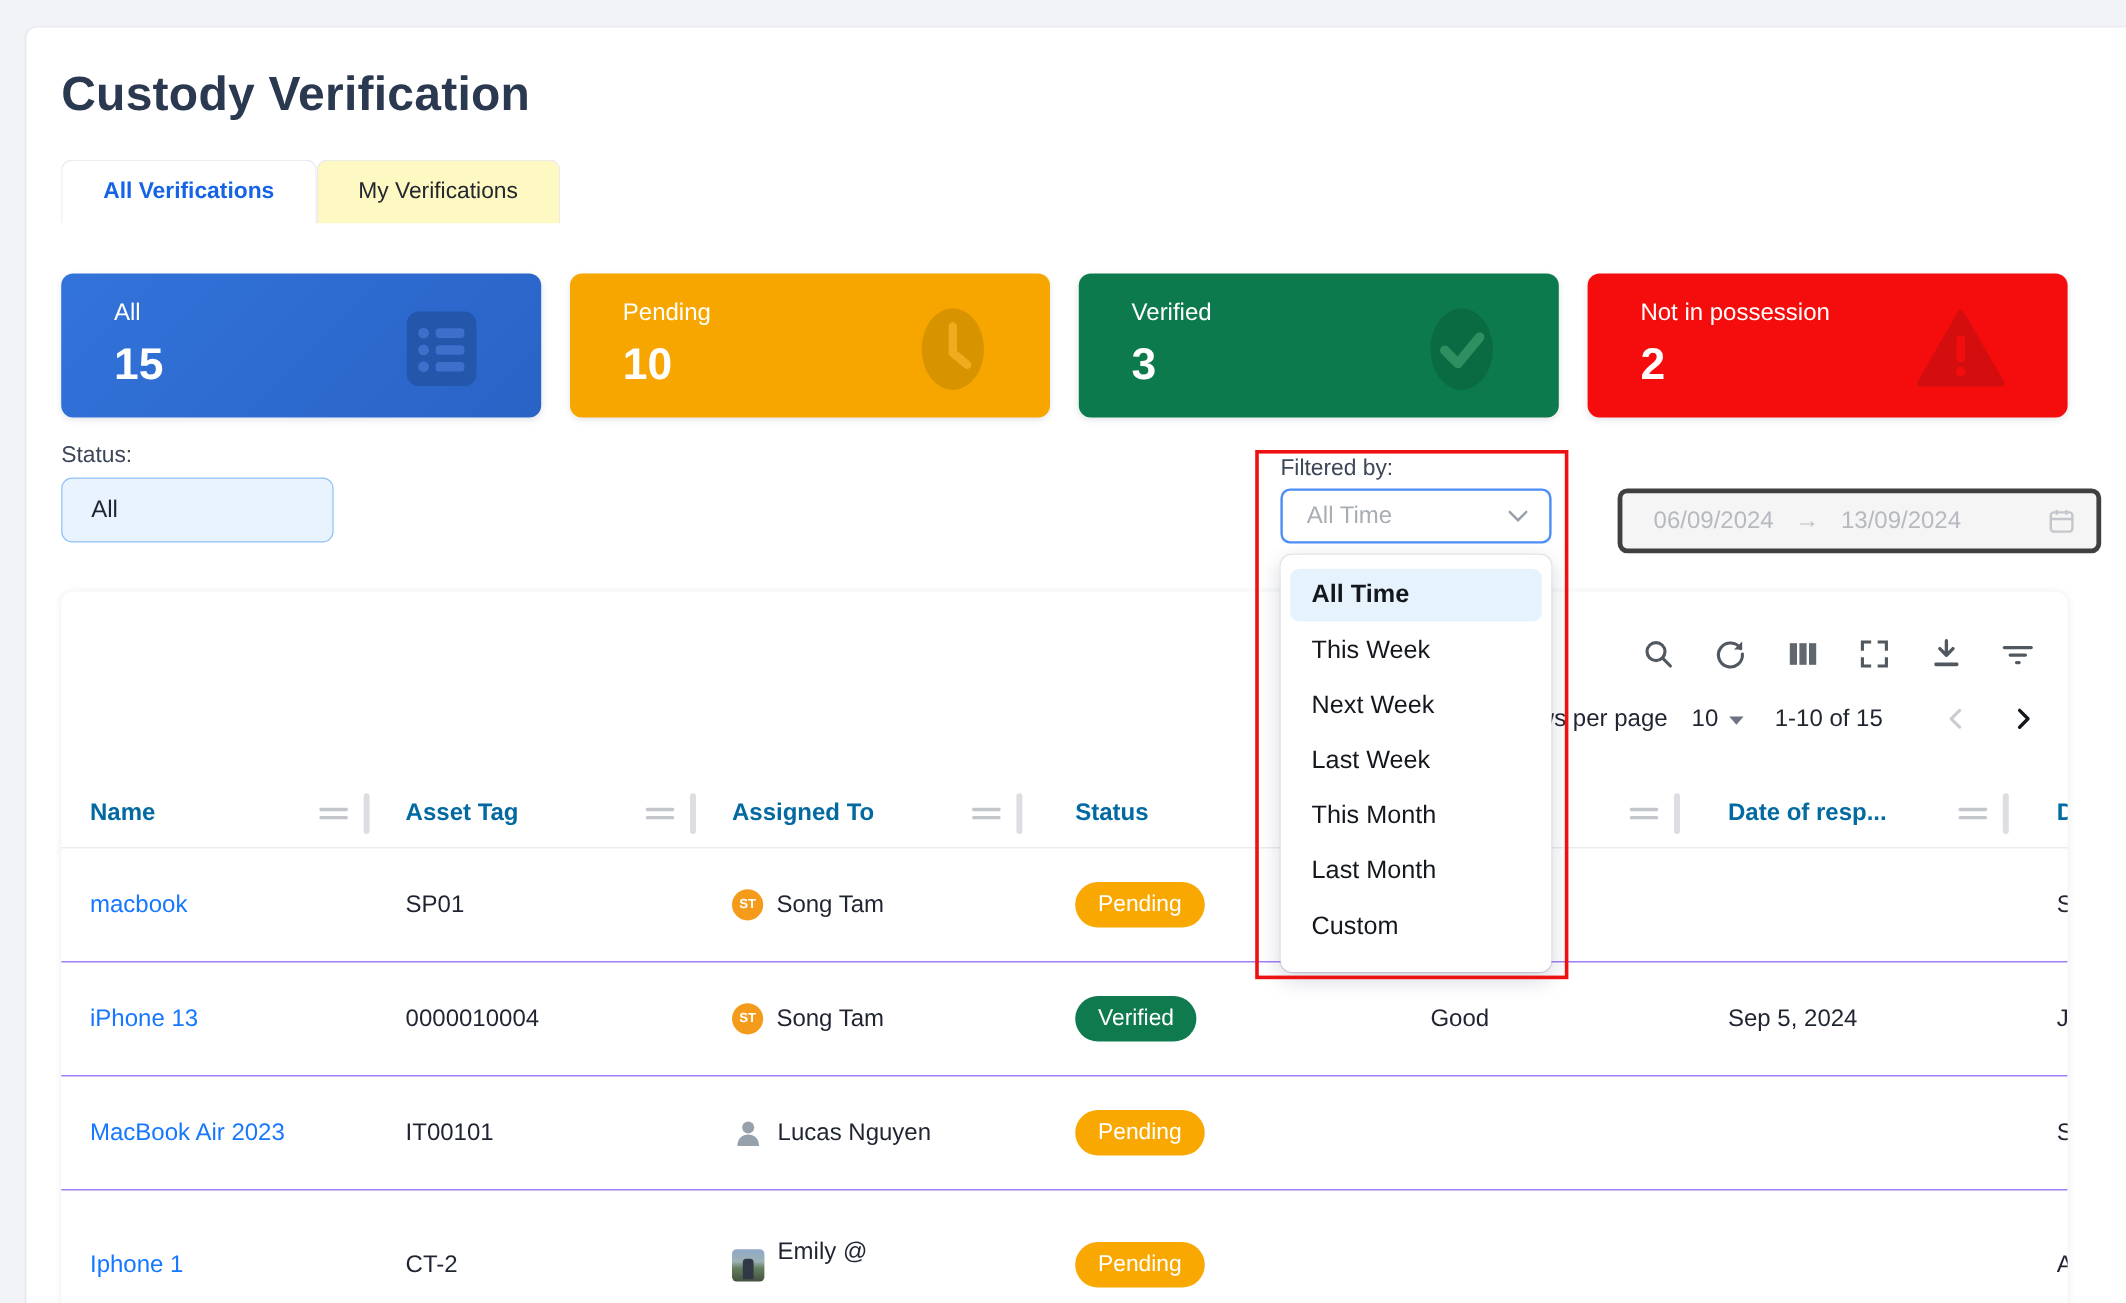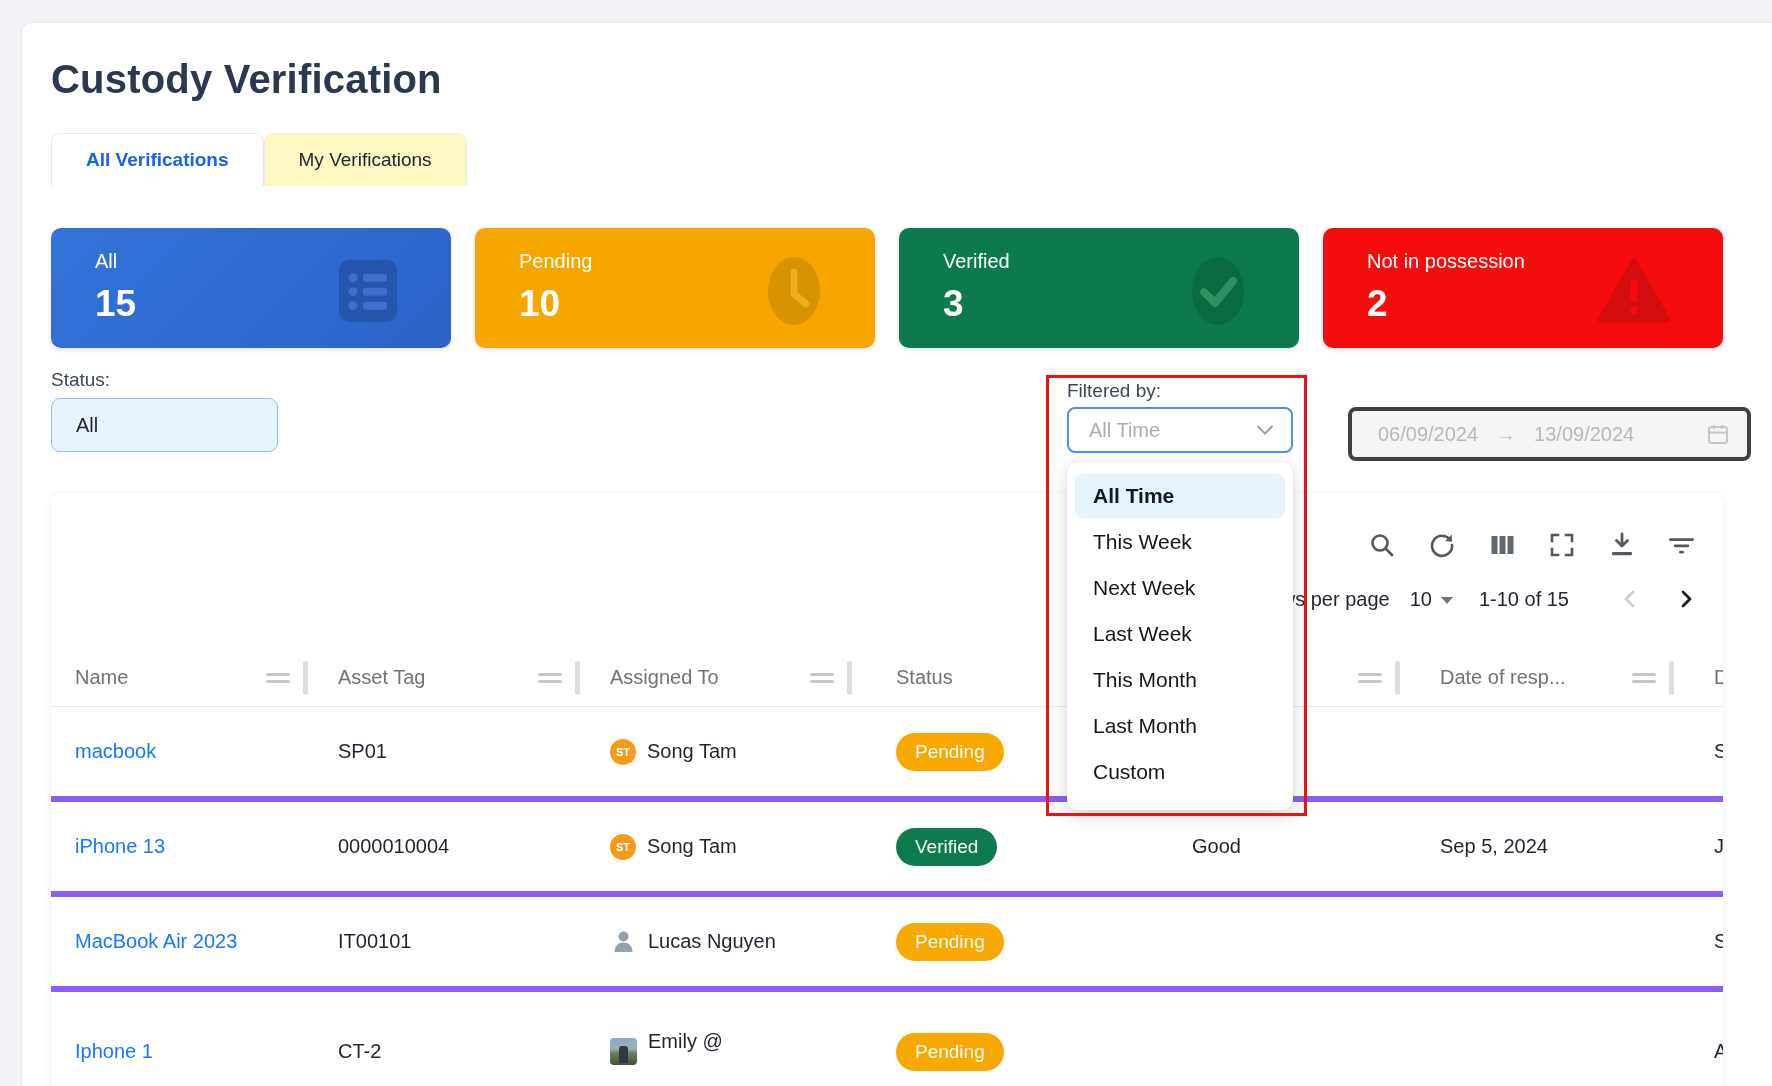--- a/index.html
+++ b/index.html
@@ -65,29 +65,29 @@
   .pp-size { display:flex; align-items:center; gap:9px; margin-right:26px; cursor:pointer; }
   .pp-caret { width:0; height:0; border-left:6px solid transparent; border-right:6px solid transparent;
     border-top:7px solid #6d7480; margin-top:3px; }
   .pp-range { margin-right:52px; }
   .pg-btn { width:18px; height:18px; margin:0 0 0 0; cursor:pointer; }
   .pg-prev { margin-right:38px; }
 
   
   .thead, .trow { display:grid; grid-template-columns:257px 272px 272px 270px 278px 274px 1fr; }
   .thead { height:58px; border-bottom:1px solid #e7e8ea; margin-top:18px; }
-  .th { display:flex; align-items:center; justify-content:space-between; font-size:20px; font-weight:normal;
-    color:#737373; }
+  .th { display:flex; align-items:center; justify-content:space-between; font-size:20px; font-weight:bold;
+    color:#0369a1; }
   .th .handles { display:flex; align-items:center; gap:13px; }
   .col-bar { width:5px; height:34px; background:#dcdee1; border-radius:3px; }
   .th-label { white-space:nowrap; }
   .c1 { padding-left:24px; } .c2,.c3 { padding-left:30px; } .c4 { padding-left:44px; }
   .c5 { padding-left:70px; } .c6,.c7 { padding-left:40px; }
 
-  .trow { height:95px; border-bottom:6px solid #8b5cf6; align-items:center; font-size:20px; color:#1f2430; }
+  .trow { height:95px; border-bottom:1px solid #8b5cf6; align-items:center; font-size:20px; color:#1f2430; }
   .trow.tall { height:125px; }
   .td { display:flex; align-items:center; white-space:nowrap; }
   .link { color:#1677ff; cursor:pointer; }
 
   .assignee { display:flex; align-items:center; gap:11px; }
   .avatar-st { width:26px; height:26px; border-radius:50%; background:#f59b1b; color:#fff; font-size:11px;
     font-weight:bold; display:flex; align-items:center; justify-content:center; flex:0 0 auto; }
   .avatar-photo { width:27px; height:27px; border-radius:4px; flex:0 0 auto; position:relative; overflow:hidden;
     background:linear-gradient(180deg,#8fa8c6 0%,#9db1b6 38%,#64805d 58%,#44503f 100%); }
   .avatar-photo::after { content:""; position:absolute; left:9px; top:8px; width:9px; height:17px;

